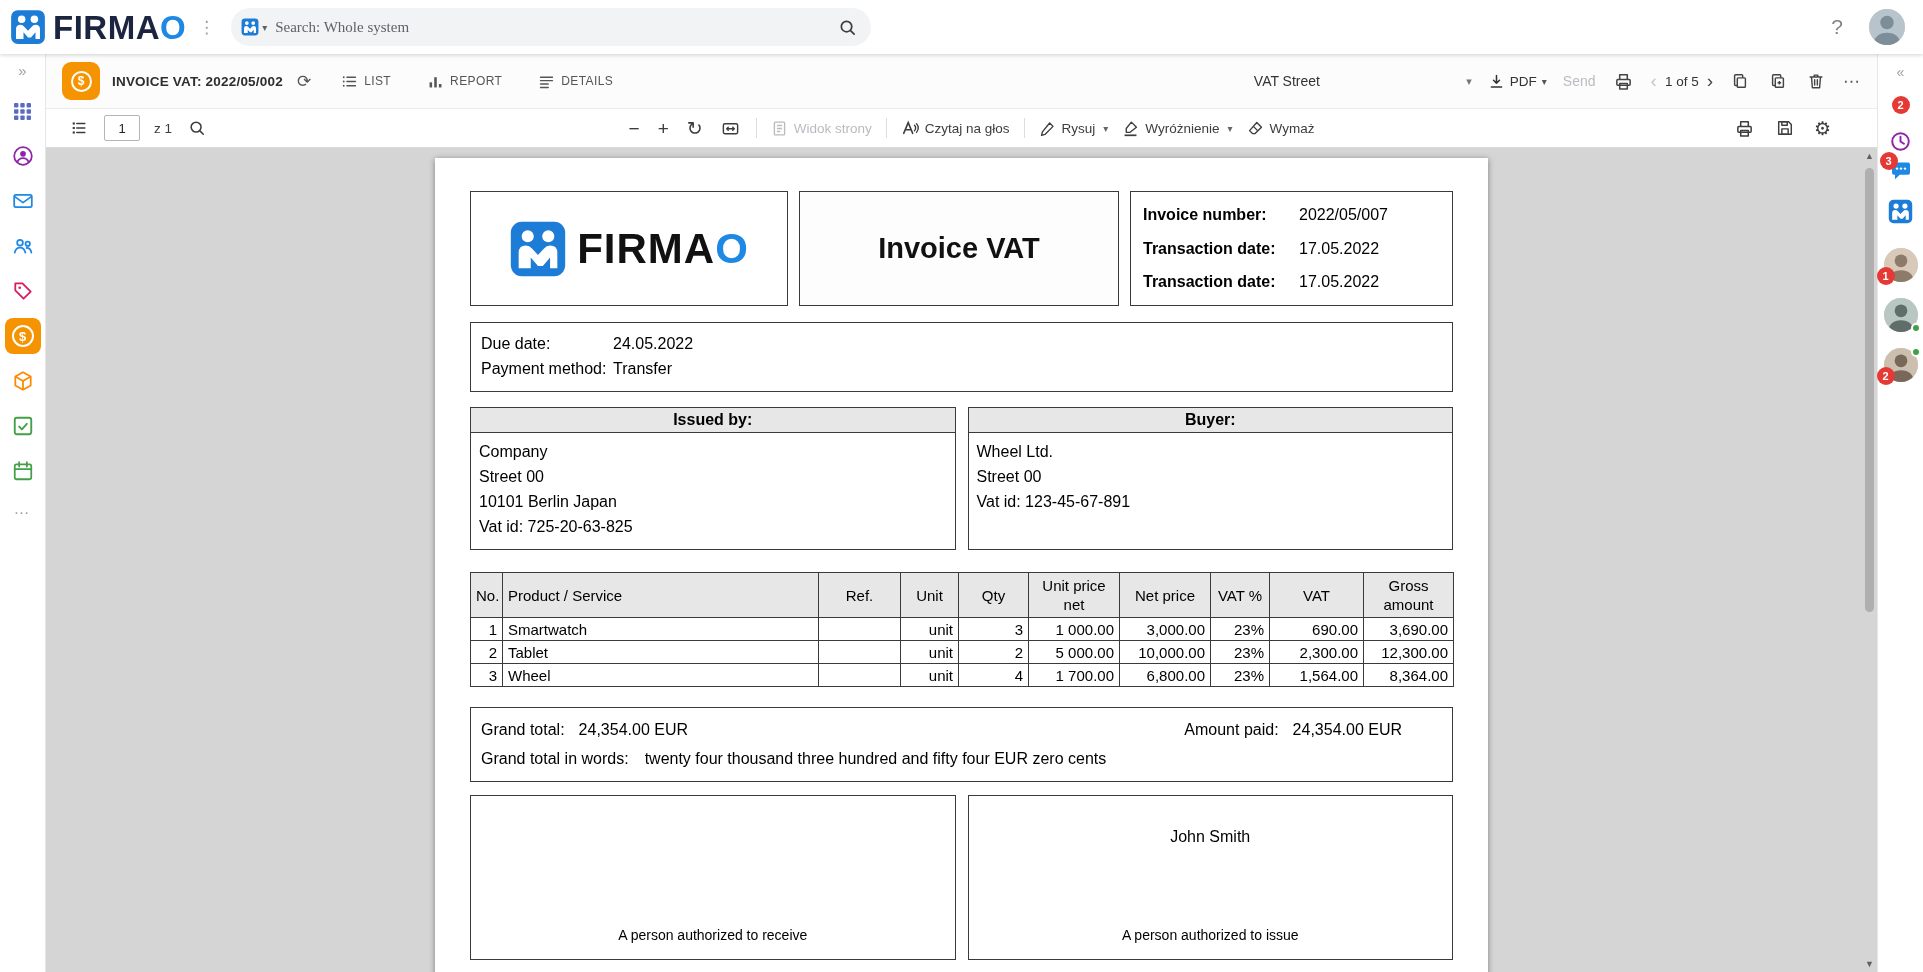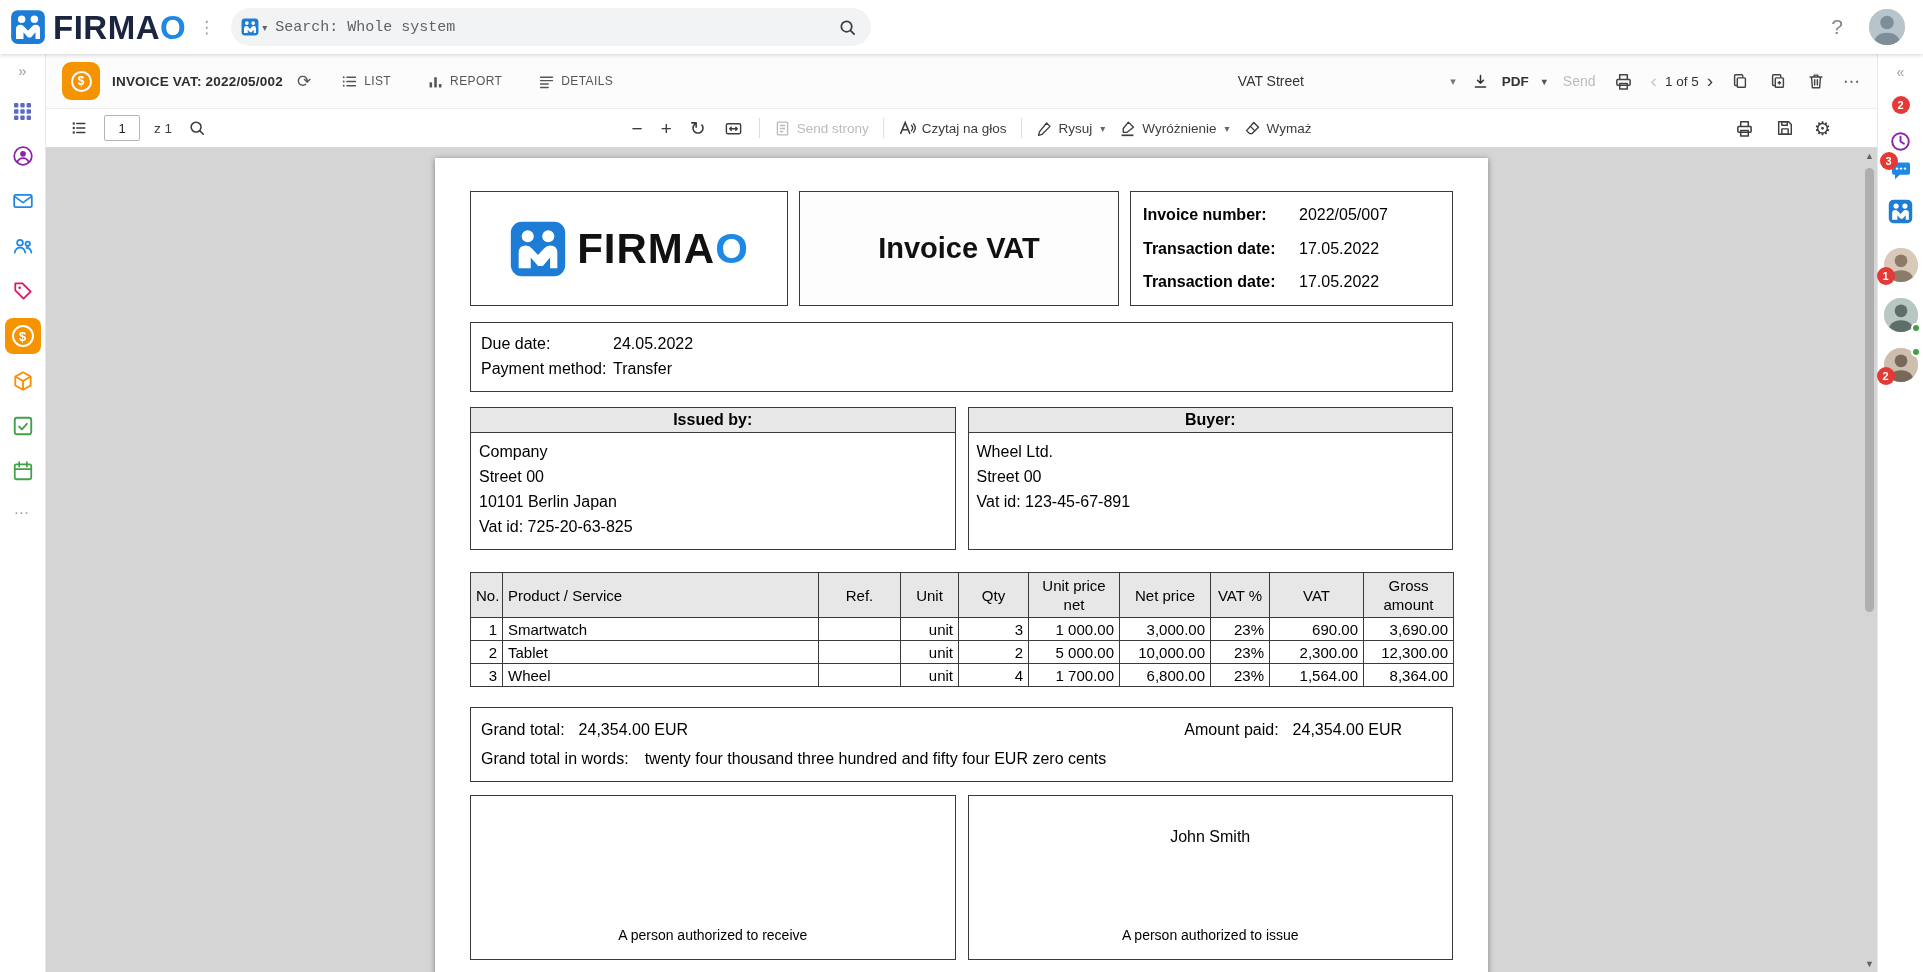--- a/index.html
+++ b/index.html
@@ -15,21 +15,21 @@
   .topbar{height:54px;flex:0 0 54px;display:flex;align-items:center;background:#fff;
           box-shadow:0 1px 4px rgba(0,0,0,.18);position:relative;z-index:6;padding:0 18px 0 10px;}
   .logo{display:flex;align-items:center;gap:7px;cursor:pointer;}
   .fm{display:block;}
   .logo-text{font-size:33px;font-weight:700;color:var(--navy);letter-spacing:.5px;line-height:1;}
   .logo-text .o{color:#1e88e5;}
   .vdots{color:#9aa0a6;font-size:17px;margin:0 16px 0 12px;cursor:pointer;line-height:1;}
   .search{width:640px;height:38px;background:#f1f3f4;border-radius:19px;display:flex;align-items:center;padding:0 14px 0 10px;gap:8px;}
   .search-scope{display:flex;align-items:center;gap:3px;cursor:pointer;}
   .search-scope .chev{font-size:10px;color:#5f6368;}
-  .search input{flex:1;border:none;background:transparent;outline:none;font-size:15px;color:#3c4043;font-family:Liberation Mono, monospace;}
+  .search input{flex:1;border:none;background:transparent;outline:none;font-size:15px;color:#3c4043;font-family:Liberation Serif, serif;}
   .search input::placeholder{color:#5f6368;opacity:1;}
   .tb-right{margin-left:auto;display:flex;align-items:center;gap:26px;}
   .help{font-size:21px;color:#80868b;cursor:pointer;}
   .avatar{width:36px;height:36px;border-radius:50%;overflow:hidden;flex:0 0 auto;cursor:pointer;background:#cfd8dc;}
 
   
   .main{flex:1;display:flex;overflow:hidden;}
 
   
   .lsb{width:46px;flex:0 0 46px;background:#fff;border-right:1px solid #e7e7e7;display:flex;flex-direction:column;align-items:center;padding-top:8px;}
@@ -44,21 +44,21 @@
 
   
   .rtb{height:54px;flex:0 0 54px;display:flex;align-items:center;background:#fcfcfc;padding:0 16px;gap:10px;}
   .money-badge{width:38px;height:38px;border-radius:9px;background:var(--orange);display:flex;align-items:center;justify-content:center;flex:0 0 auto;}
   .rec-title{font-size:13.5px;font-weight:bold;color:#2e2e2e;letter-spacing:.2px;margin-left:2px;white-space:nowrap;}
   .refresh{font-size:17px;color:#555;cursor:pointer;margin:0 20px 0 4px;}
   .rtab{display:flex;align-items:center;gap:6px;color:#555;font-size:12px;letter-spacing:.4px;cursor:pointer;margin-right:26px;white-space:nowrap;}
   .rtb-right{margin-left:auto;display:flex;align-items:center;gap:16px;}
   .doctype{display:flex;align-items:center;font-size:14px;color:#333;cursor:pointer;width:218px;justify-content:space-between;}
   .doctype .chev{font-size:11px;color:#777;}
-  .pdfbtn{display:flex;align-items:center;gap:13px;font-size:13.5px;font-weight:bold;color:#333;cursor:pointer;}
+  .pdfbtn{display:flex;align-items:center;gap:5px;font-size:13.5px;font-weight:normal;color:#333;cursor:pointer;}
   .pdfbtn .chev{font-size:10px;color:#555;}
   .send{font-size:14px;color:var(--disabled);cursor:default;}
   .ibtn{display:flex;align-items:center;justify-content:center;cursor:pointer;background:none;border:none;padding:2px;}
   .pag{display:flex;align-items:center;gap:8px;font-size:13.5px;color:#333;white-space:nowrap;}
   .pag .prev{color:#c3c7cb;font-size:19px;cursor:default;}
   .pag .next{color:#444;font-size:19px;cursor:pointer;}
   .dots3{color:#555;font-size:17px;letter-spacing:1px;cursor:pointer;}
 
   
   .ptb{height:40px;flex:0 0 40px;background:#fff;border-top:1px solid #ededed;border-bottom:1px solid #d9d9d9;
@@ -349,21 +349,21 @@
               <rect x="2.5" y="5" width="15" height="10.5" rx="1.5"></rect>
                 <path d="M6 10.2h8M6 10.2l1.6-1.6M6 10.2l1.6 1.6M14 10.2l-1.6-1.6M14 10.2l-1.6 1.6"></path>
             </svg>
           </button>
           <span class="ptb-sep"></span>
           <div class="ptb-label disabled">
             <svg width="17" height="17" viewBox="0 0 20 20" fill="none" stroke="#b8bcc0" stroke-width="1.6">
               <rect x="4" y="2.5" width="12" height="15" rx="1"></rect>
                 <path d="M7 6.5h6M7 10h6M7 13.5h4"></path>
             </svg>
-            <span>Send strony</span>
+            <span>Widok strony</span>
           </div>
           <span class="ptb-sep"></span>
           <div class="ptb-label">
             <svg width="18" height="18" viewBox="0 0 20 20" fill="none" stroke="#3d3d3d" stroke-width="1.5" stroke-linecap="round">
               <path d="M3 16 8 4l5 12M4.8 12h6.4" stroke-width="1.7"></path>
                 <path d="M15 7q2.6 3 0 6M17.2 5.2q4 4.8 0 9.6"></path>
             </svg>
             <span>Czytaj na głos</span>
           </div>
           <span class="ptb-sep"></span>

